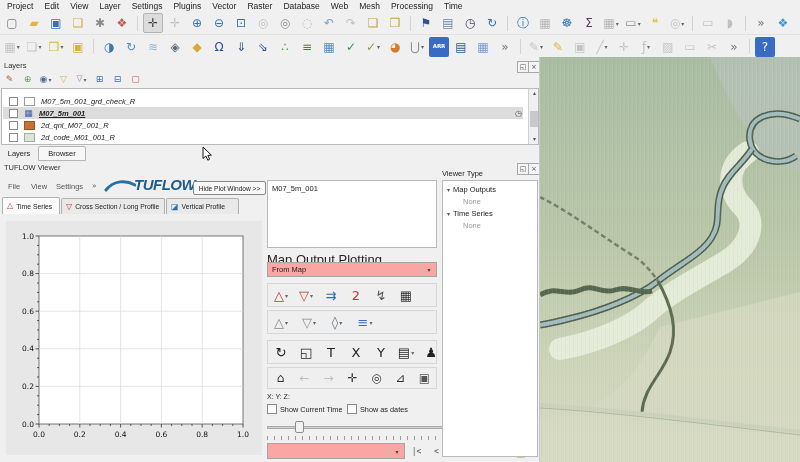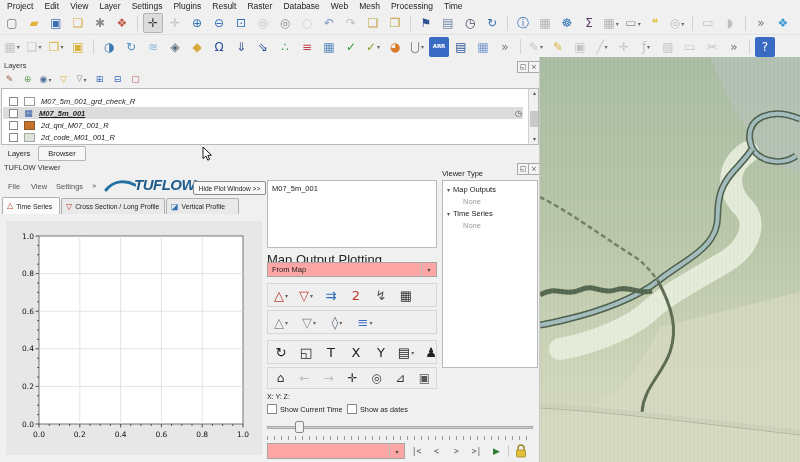--- a/index.html
+++ b/index.html
@@ -62,21 +62,21 @@
 
 <div id="window">
 
   <div id="menubar" class="abs">
       <span>Project</span>
       <span>Edit</span>
       <span>View</span>
       <span>Layer</span>
       <span>Settings</span>
       <span>Plugins</span>
-      <span>Result</span>
+      <span>Vector</span>
       <span>Raster</span>
       <span>Database</span>
       <span>Web</span>
       <span>Mesh</span>
       <span>Processing</span>
       <span>Time</span>
     </div>
 
   <div id="tb1" class="abs toolbar">
       <span class="tbtn">
@@ -550,21 +550,21 @@
   <div class="media" style="left:448px;">&gt;</div>
   <div class="media" style="left:468px;">&gt;|</div>
   <div class="media" style="left:488px;color:#2e7d32;font-family:'DejaVu Sans',sans-serif;font-size:9px;">▶</div>
   <div class="abs" style="left:508px;top:445px;width:1px;height:12px;background:#cccccc;"></div>
   <svg class="abs" style="left:514px;top:443px;" width="14" height="16">
     <path d="M4,7 V5 a3,3 0 0 1 6,0 V7" stroke="#9a8a2a" stroke-width="1.5" fill="none"></path>
     <rect x="2.5" y="7" width="9" height="7" rx="1" fill="#e3c03a" stroke="#9a8a2a" stroke-width="0.8"></rect>
   </svg>
 
   <div class="abs" style="left:442px;top:169px;font-size:7.5px;">Viewer Type</div>
-  <div class="abs listbox" style="left:442px;top:180px;width:96px;height:188px;">
+  <div class="abs listbox" style="left:442px;top:180px;width:96px;height:277px;">
     <div class="treerow" style="left:4px;top:4px;">
       <span class="texp">▾</span>
       <span>Map Outputs</span>
     </div>
     <div class="treerow" style="left:20px;top:16px;color:#999999;">
       <span>None</span>
     </div>
     <div class="treerow" style="left:4px;top:28px;">
       <span class="texp">▾</span>
       <span>Time Series</span>

